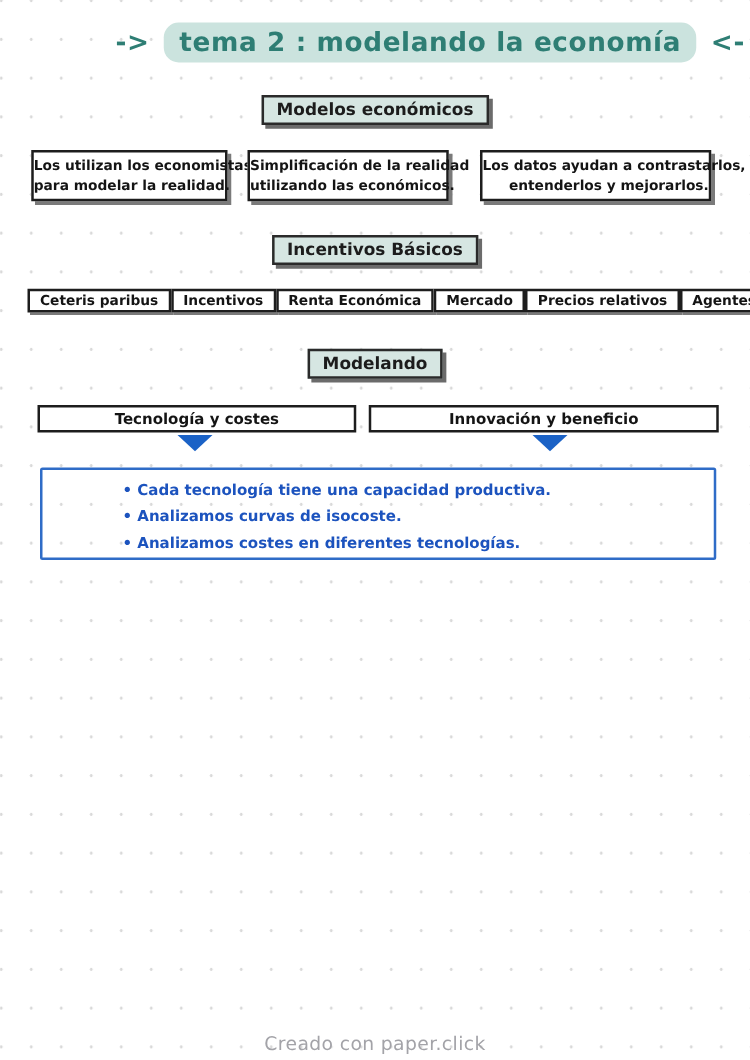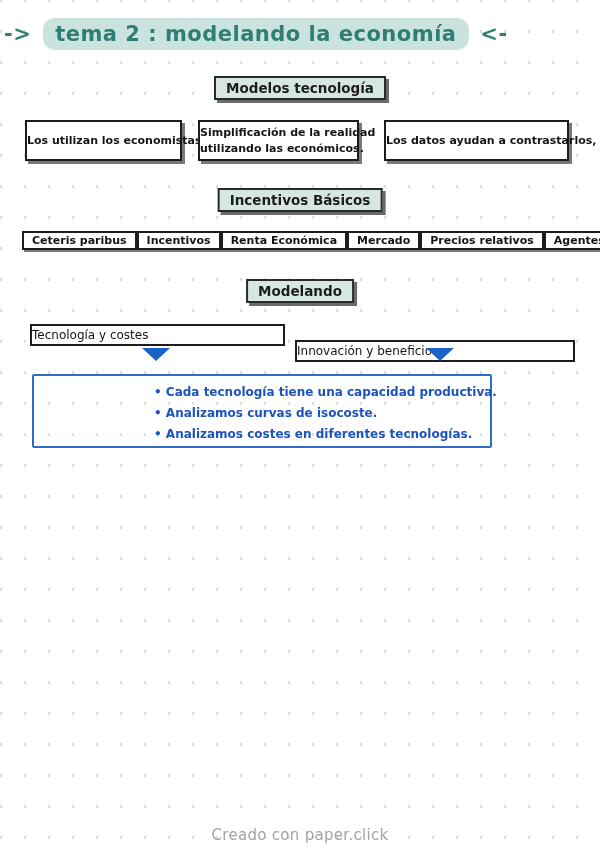--- a/index.html
+++ b/index.html
@@ -12,21 +12,21 @@
   .page{
     position:relative;width:600px;height:848px;
     background-color:#ffffff;
     background-image:radial-gradient(circle,#d9d9d9 1.1px,rgba(0,0,0,0) 1.3px);
     background-size:24px 31px;
     background-position:13px 16px;
   }
   
   .title-row{
     position:absolute;top:22px;left:0;right:0;
-    text-align:left;white-space:nowrap;
+    text-align:right;white-space:nowrap;
     color:#2e7e74;font-weight:bold;font-size:21px;
     letter-spacing:.5px;
   }
   .title-row .hl{
     background:#cbe3de;
     padding:4px 12px;border-radius:12px;
   }
   .title-row .arrow{padding:0 4px;}
   
   .label-box{
@@ -60,40 +60,40 @@
   .chip{
     background:#ffffff;border:2px solid #1d1d1d;
     box-shadow:2px 2px 0 #7a7a7a;
     padding:1px 8px;font-size:11px;font-weight:bold;color:#141414;
     white-space:nowrap;
   }
   
   .col{
     position:absolute;top:324px;height:18px;line-height:18px;
     background:#ffffff;border:2px solid #1d1d1d;
-    font-size:12px;font-weight:normal;color:#141414;
+    text-align:center;font-size:12px;font-weight:bold;color:#141414;
     white-space:nowrap;
   }
   .col1{left:30px;width:251px;}
-  .col2{left:295px;width:276px;margin-top:16px;}
+  .col2{left:295px;width:276px;}
   
   .tri{
     position:absolute;top:348px;width:0;height:0;
     border-left:14px solid transparent;
     border-right:14px solid transparent;
     border-top:13px solid #1b62c6;
   }
   .tri1{left:142px;}
   .tri2{left:426px;}
   
   .panel{
-    position:absolute;left:32px;top:374px;width:460px;height:74px;
+    position:absolute;left:32px;top:374px;width:541px;height:74px;
     background:rgba(255,255,255,0);
     border:2px solid #2f6cc7;border-radius:2px;
-    padding:6px 10px 0 120px;box-sizing:border-box;
+    padding:6px 10px 0 64px;box-sizing:border-box;
   }
   .panel ul{margin:0;padding:0;list-style:none;}
   .panel li{
     font-size:12px;color:#1c53be;line-height:1.75;
     white-space:nowrap;font-weight:bold;
   }
   .panel li::before{content:"• ";}
   
   .footer{
     position:absolute;top:826px;left:0;right:0;
@@ -105,31 +105,33 @@
 <body>
 
 <div class="page">
 
   <div class="title-row">
     <span class="arrow">-&gt;</span>
     <span class="hl">tema 2 : modelando la economía</span>
     <span class="arrow">&lt;-</span>
   </div>
 
-  <div class="label-box lbl-modelos">Modelos tecnología</div>
+  <div class="label-box lbl-modelos">Modelos económicos</div>
 
   <div class="card card1">
     <span>Los utilizan los economistas</span>
+    <span>para modelar la realidad.</span>
   </div>
   <div class="card card2">
     <span>Simplificación de la realidad</span>
     <span>utilizando las económicos.</span>
   </div>
   <div class="card card3">
     <span>Los datos ayudan a contrastarlos,</span>
+    <span>entenderlos y mejorarlos.</span>
   </div>
 
   <div class="label-box lbl-conceptos">Incentivos Básicos</div>
 
   <div class="concept-row">
     <div class="chip">Ceteris paribus</div>
     <div class="chip">Incentivos</div>
     <div class="chip">Renta Económica</div>
     <div class="chip">Mercado</div>
     <div class="chip">Precios relativos</div>

